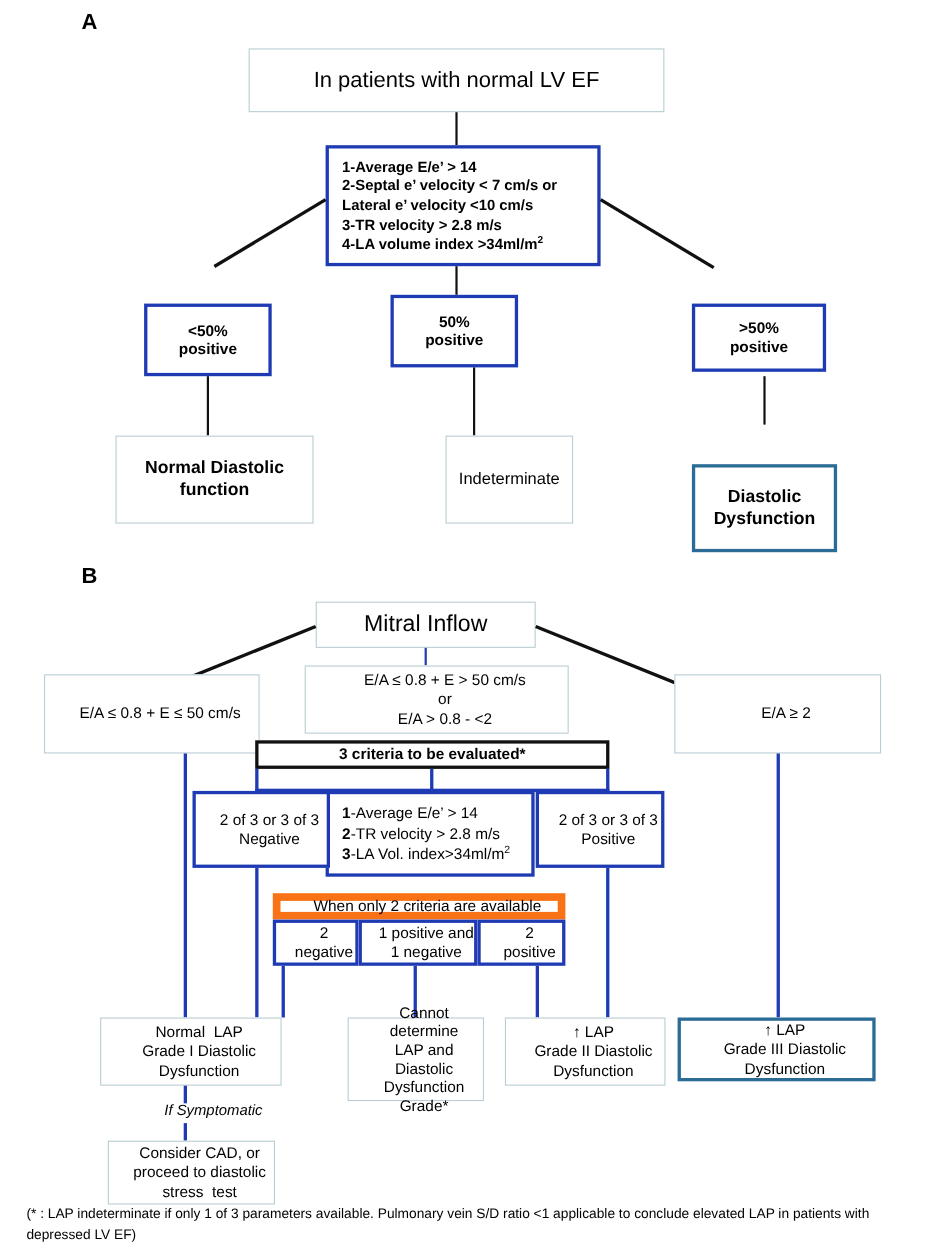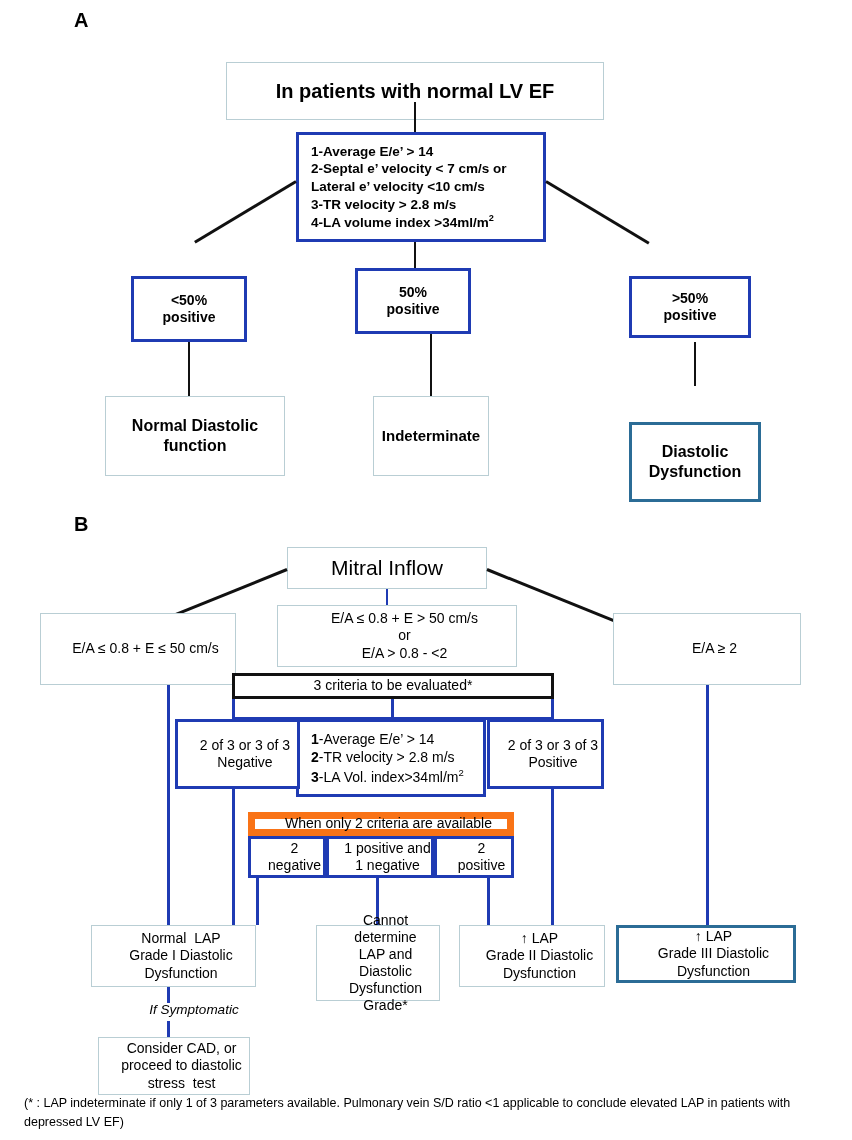--- a/index.html
+++ b/index.html
@@ -31,29 +31,29 @@
 
   
   .ln{position:absolute;background:#111111;}
   .ln-blue{position:absolute;background:#1f3bb3;}
   .vline{width:2px;}
   .vline-b{width:3px;}
   .hline-b{height:3px;}
   .diag{position:absolute;background:#111111;height:3px;transform-origin:0 50%;}
 
   
-  .t-title  {font-size:20px;font-weight:bold;margin-top:18px;}
+  .t-title  {font-size:20px;font-weight:normal;}
   .t-mitral {font-size:21px;font-weight:normal;}
   .t-crit   {font-size:13.5px;font-weight:bold;text-align:left;line-height:1.3;}
   .t-critB  {font-size:14px;font-weight:normal;text-align:left;line-height:1.32;}
   .t-pct    {font-size:14px;font-weight:bold;}
   .t-diag   {font-size:16px;font-weight:bold;}
-  .t-plain  {font-size:15px;font-weight:bold;}
+  .t-plain  {font-size:15px;font-weight:normal;margin-left:32px;}
   .t-sm2    {font-size:14px;font-weight:normal;padding-left:15px;}
-  .t-bar    {font-size:14px;font-weight:normal;}
+  .t-bar    {font-size:14px;font-weight:bold;}
   .t-ital   {font-size:13.5px;font-style:italic;font-weight:normal;}
   .t-foot   {font-size:12.5px;line-height:1.55;font-weight:normal;}
   .critpad{padding:6px 10px 6px 12px;justify-content:flex-start;}
   sup{font-size:0.68em;vertical-align:super;}
   b.num{font-weight:bold;}
   .footnote{position:absolute;text-align:left;}
   .nowrap{white-space:pre;}
 </style>
 </head>
 <body>

